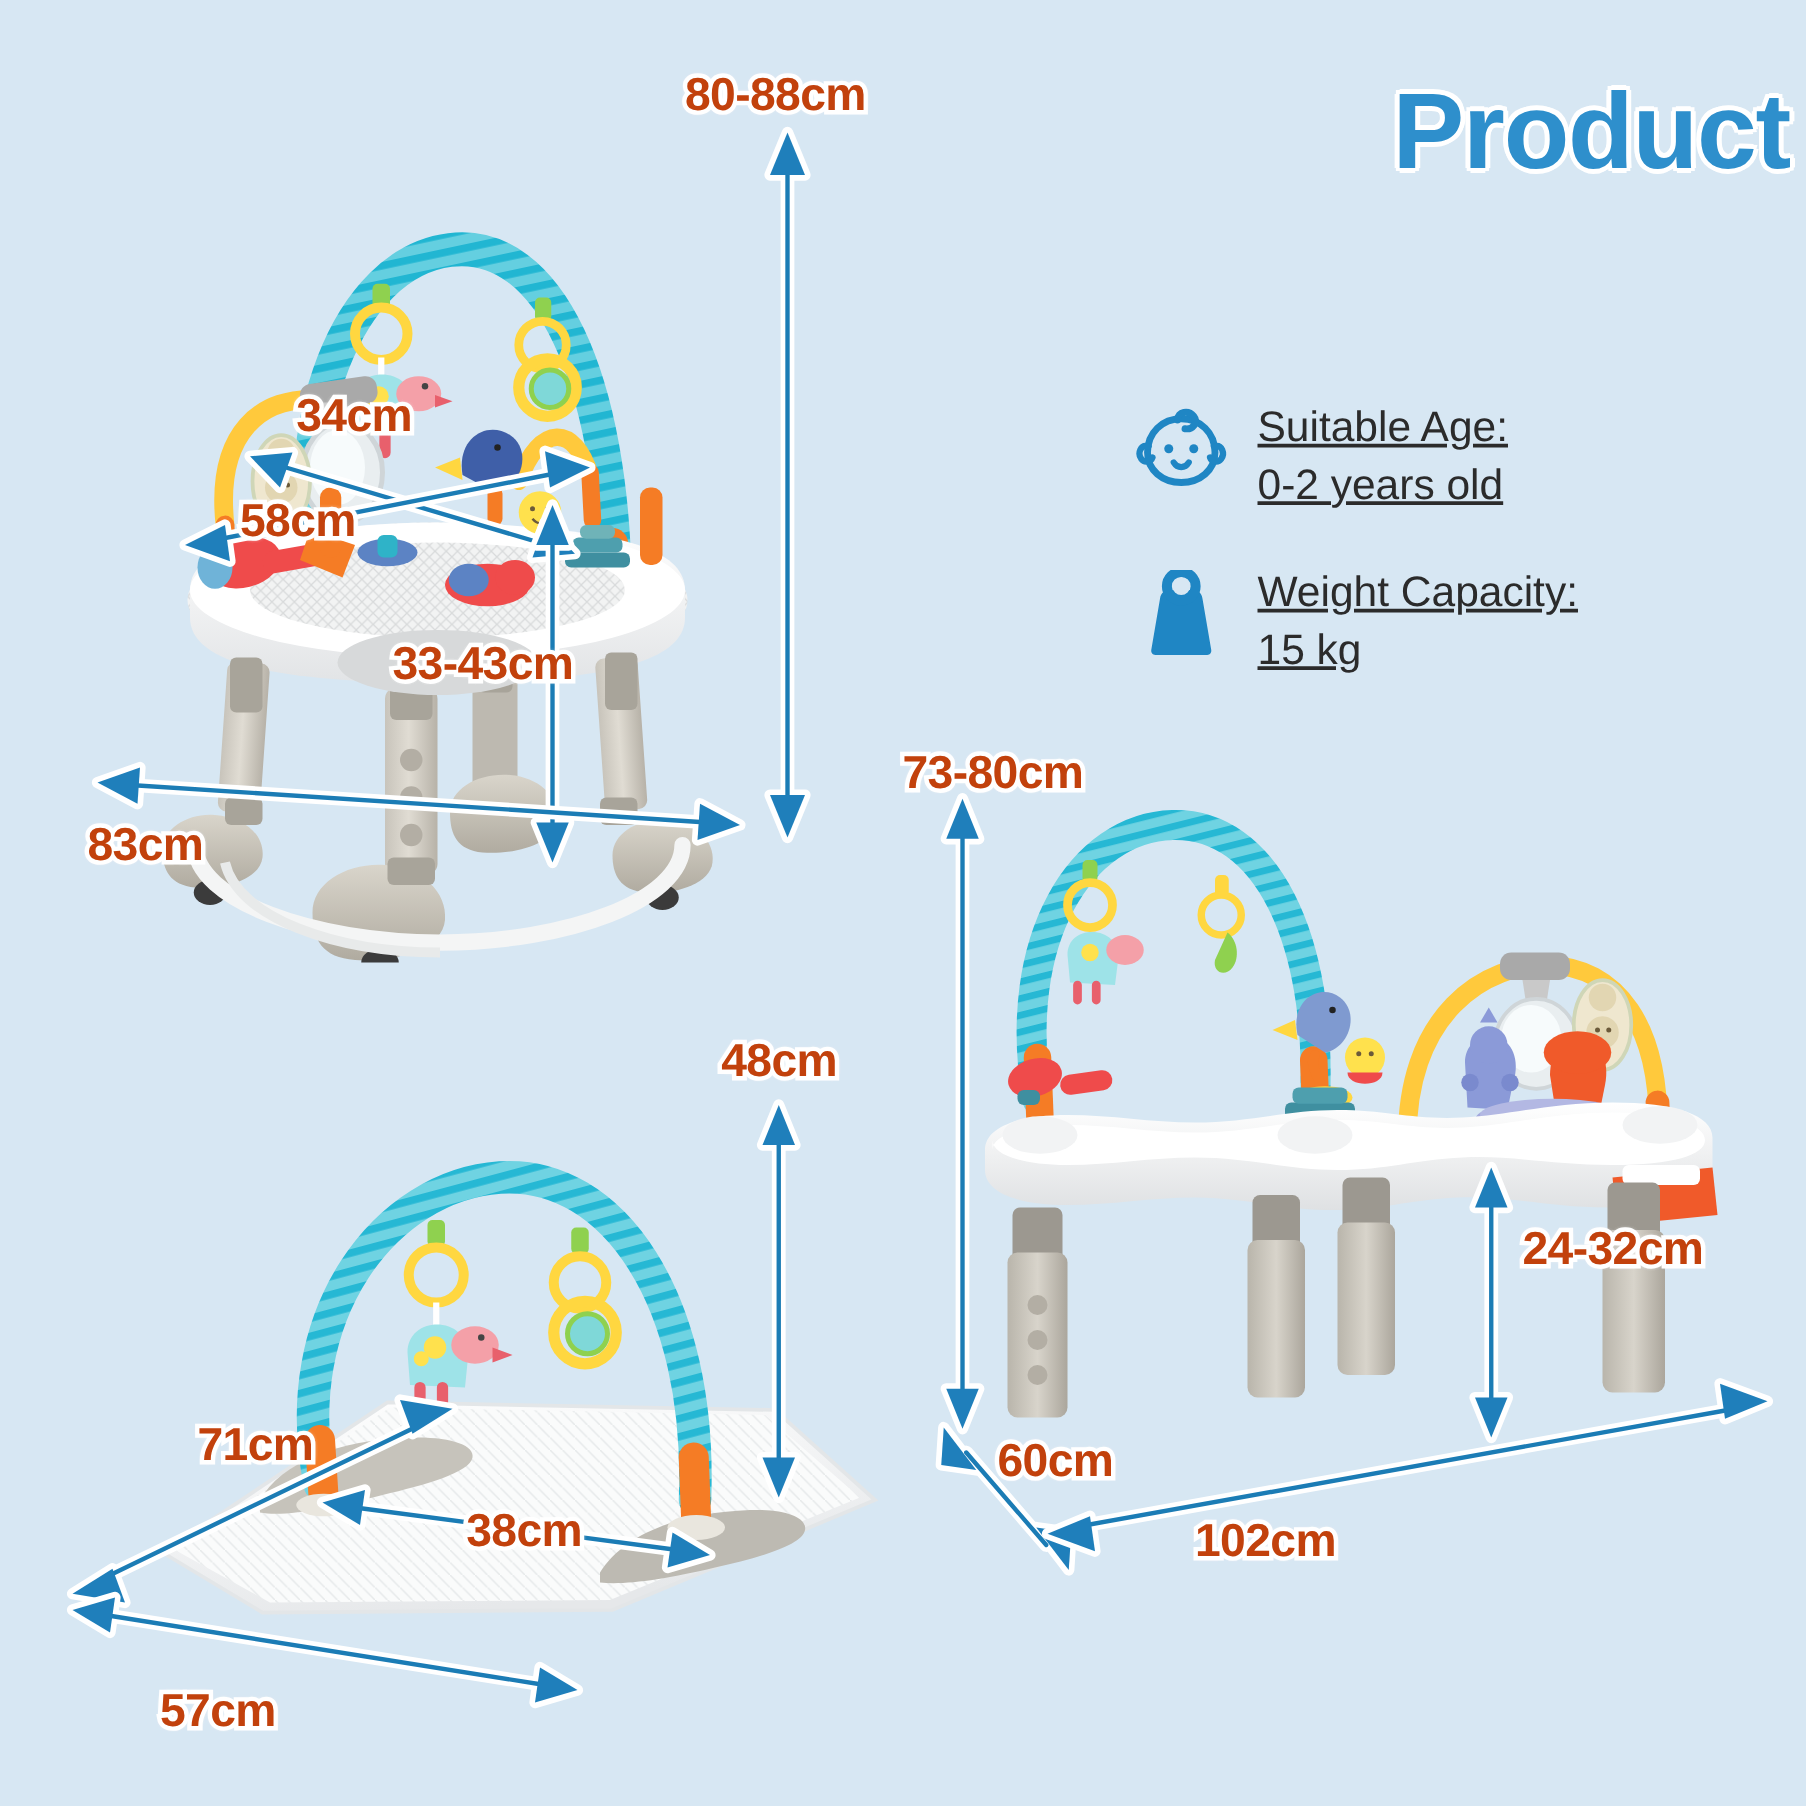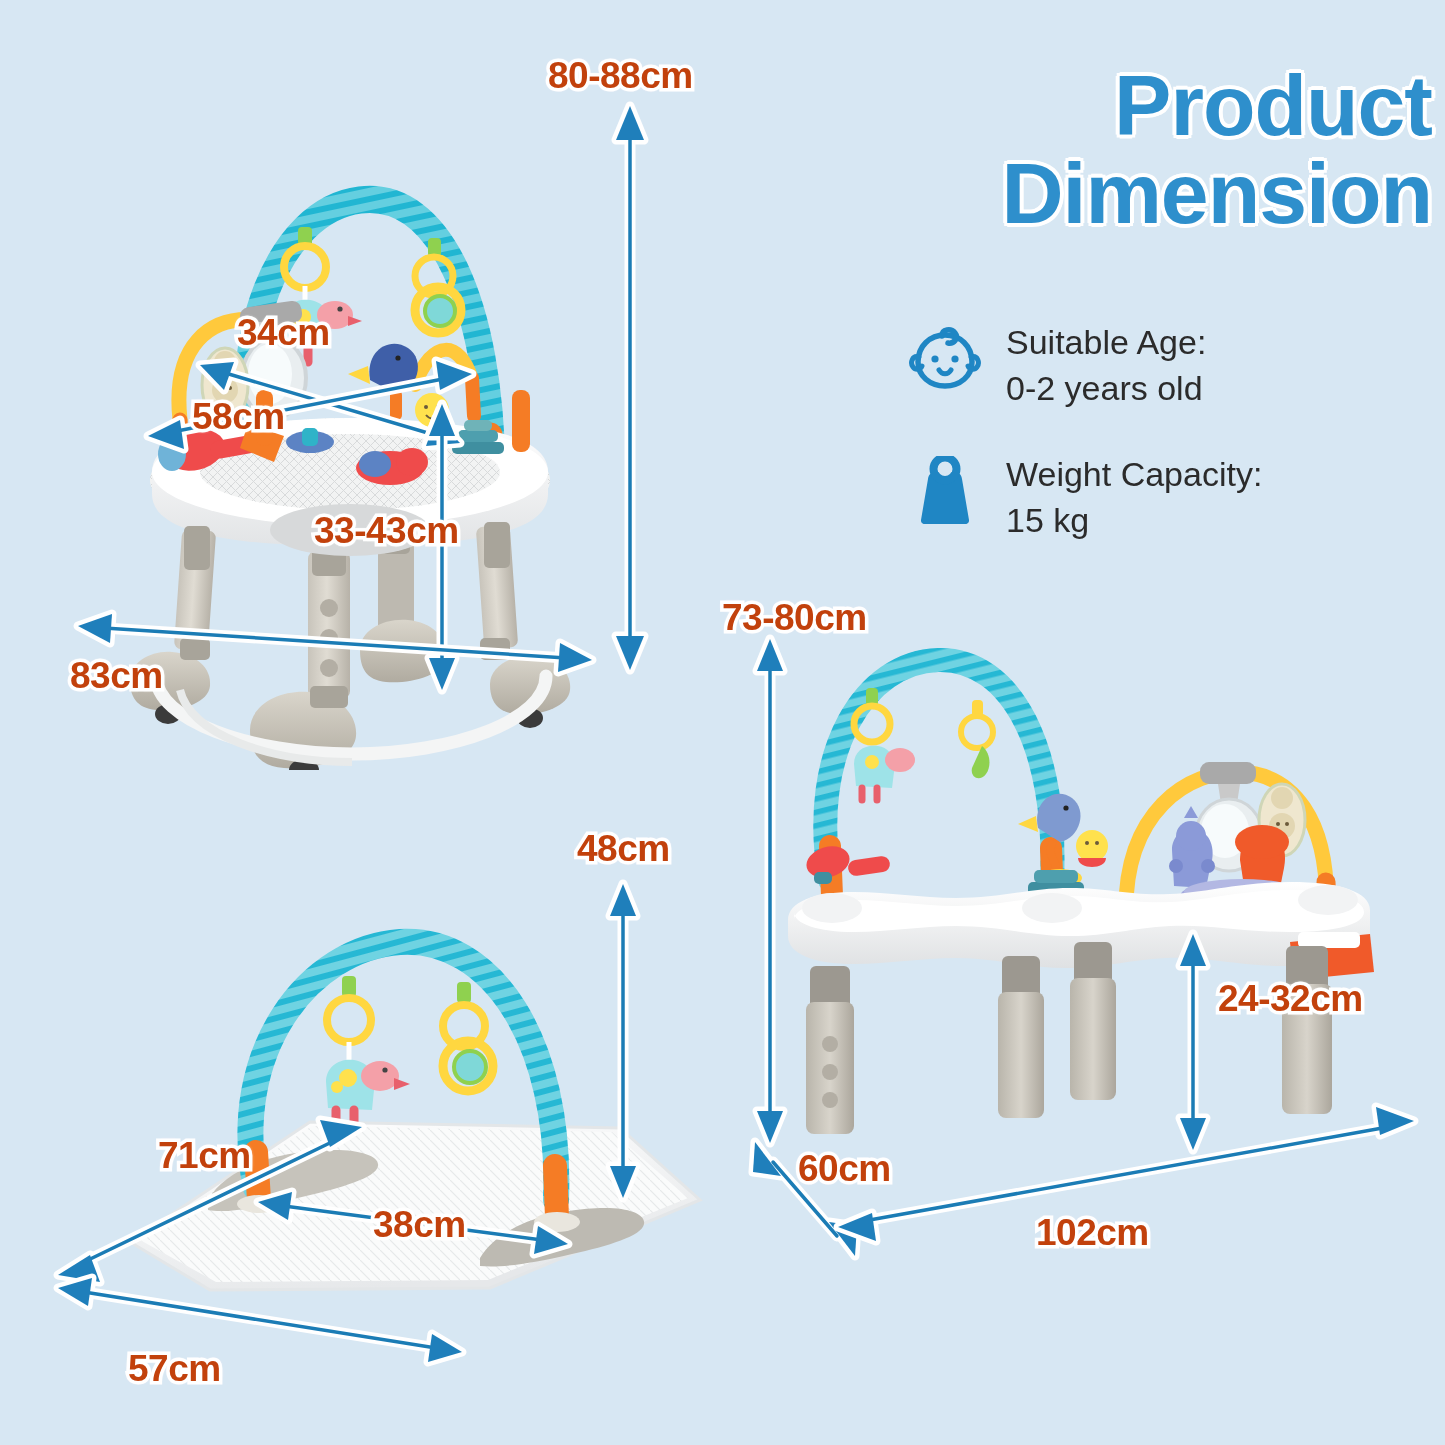--- a/index.html
+++ b/index.html
@@ -46,33 +46,32 @@
     text-shadow:
       4px 0 0 #fff, -4px 0 0 #fff, 0 4px 0 #fff, 0 -4px 0 #fff,
       3px 3px 0 #fff, -3px 3px 0 #fff, 3px -3px 0 #fff, -3px -3px 0 #fff;
     text-align: right;
   }
 
   
   .spec-row { position: absolute; display: flex; align-items: flex-start; gap: 24px; }
   .spec-icon { width: 74px; flex: 0 0 74px; display: flex; justify-content: center; padding-top: 4px; }
   .spec-text { font-size: 34px; line-height: 1.34; color: #2b2b2b; font-weight: 400; }
-  .spec-text div { white-space: nowrap; }
+  .spec-text div { white-space: nowrap; text-decoration: underline; }
 
   
   .art { position: absolute; z-index: 10; }
 </style>
 </head>
 <body>
 
 <div class="stage">
 
   <div class="title" style="left:912px; top:62px; width:520px;">
     <div>Product</div>
-    <div>Dimension</div>
   </div>
 
   <div class="spec-row" style="left:908px; top:320px;">
     <div class="spec-icon">
       <svg width="74" height="70" viewBox="0 0 74 70">
         <path d="M10 38 C10 22 22 11 37 11 C52 11 64 22 64 38 C64 52 52 62 37 62 C22 62 10 52 10 38 Z" fill="none" stroke="#1f86c4" stroke-width="5.5" stroke-linecap="round"></path>
         <path d="M34 12 C34 5 43 4 47 9 C51 14 46 20 40 19" fill="none" stroke="#1f86c4" stroke-width="5.5" stroke-linecap="round"></path>
         <path d="M11 33 C4 31 2 39 5 43 C8 47 13 45 14 42" fill="none" stroke="#1f86c4" stroke-width="5" stroke-linecap="round"></path>
         <path d="M63 33 C70 31 72 39 69 43 C66 47 61 45 60 42" fill="none" stroke="#1f86c4" stroke-width="5" stroke-linecap="round"></path>
         <circle cx="27" cy="35" r="3.6" fill="#1f86c4"></circle>
@@ -532,15 +531,15 @@
       <polygon class="head-outline" points="584,26 550,40 546,12"></polygon>
       <path class="arrow-line" d="M34 126 L558 32"></path>
       <polygon class="head-fill" points="8,132 42,118 46,146"></polygon>
       <polygon class="head-fill" points="584,26 550,40 546,12"></polygon>
     </g>
   </svg>
 
   <div class="dim-label" style="left:722px; top:597px;">73-80cm</div>
   <div class="dim-label" style="left:1218px; top:978px;">24-32cm</div>
   <div class="dim-label" style="left:798px; top:1148px;">60cm</div>
-  <div class="dim-label" style="left:1036px; top:1212px;text-align:center;">102cm</div>
+  <div class="dim-label" style="left:956px; top:1212px;text-align:center;">102cm</div>
 
 </div>
 
 </body></html>

